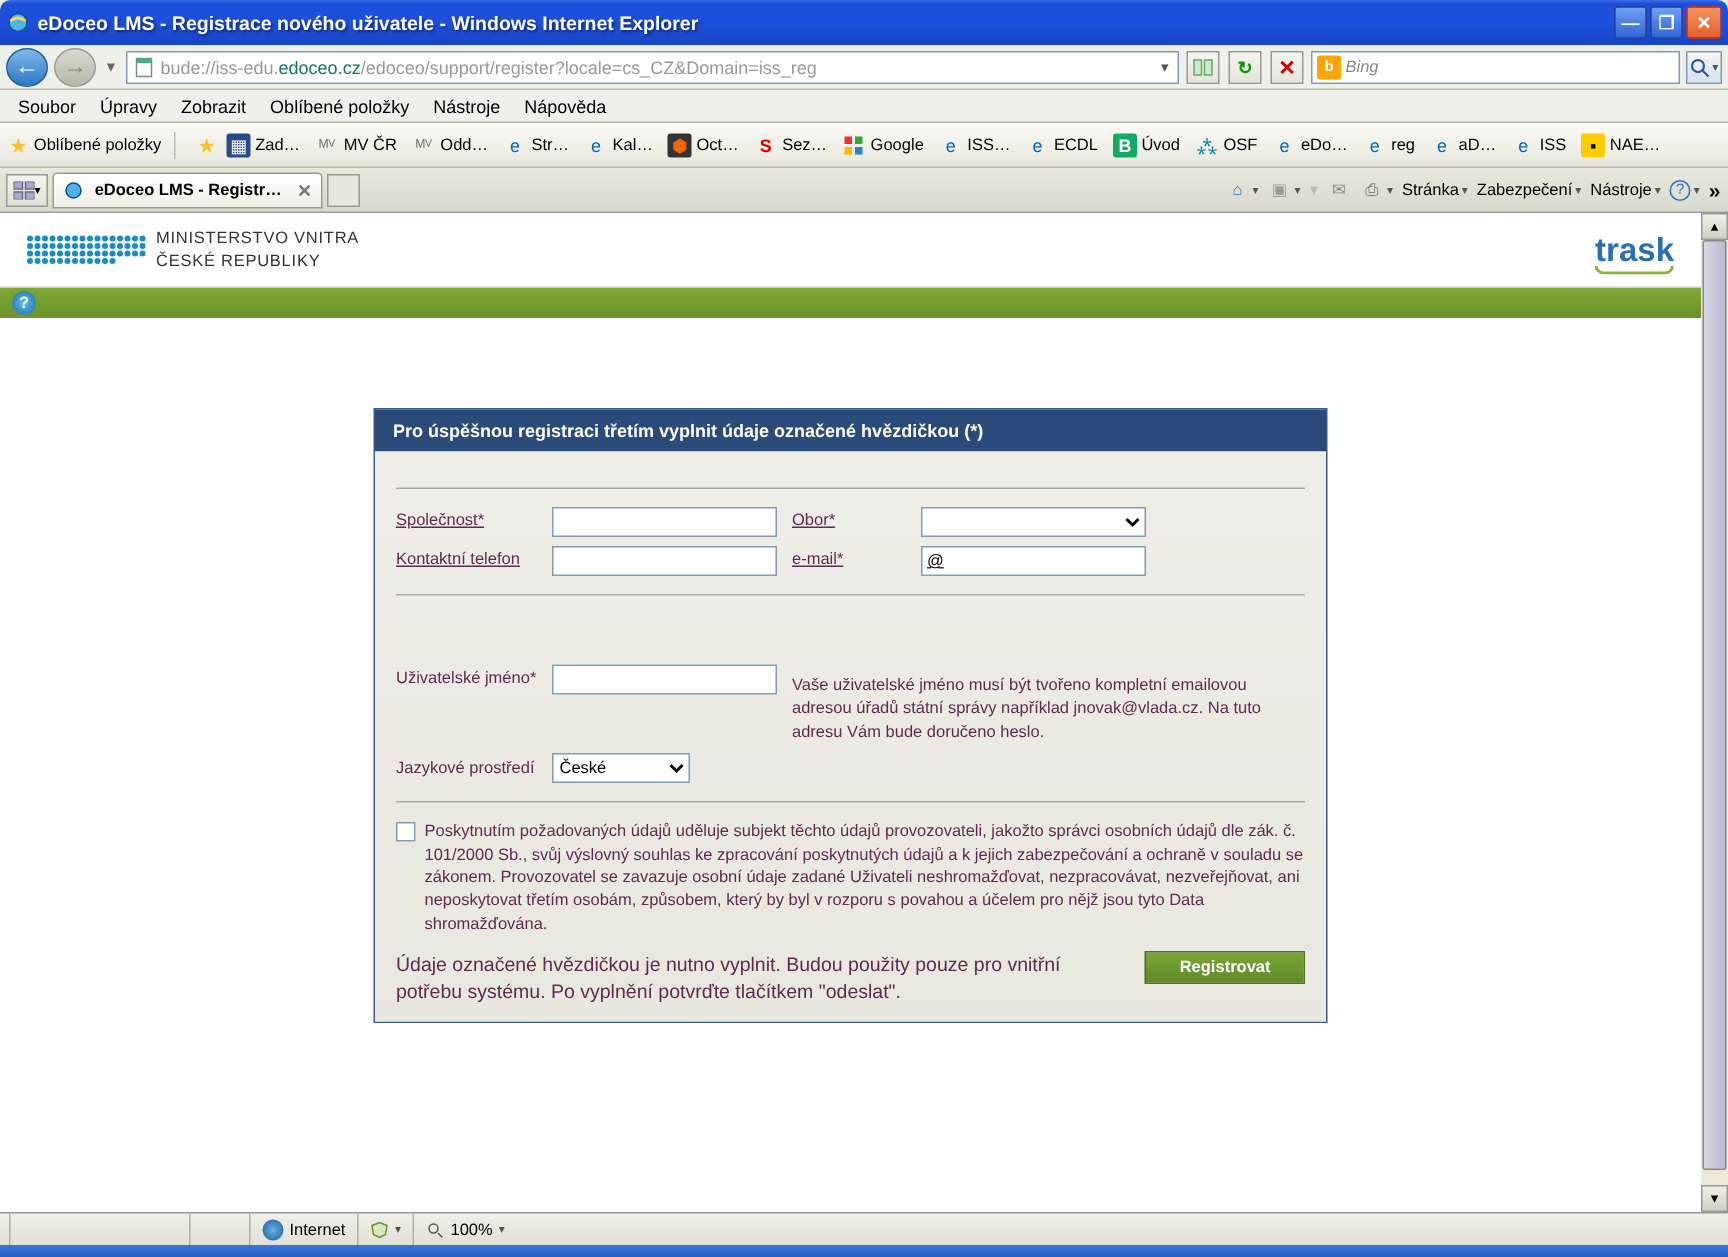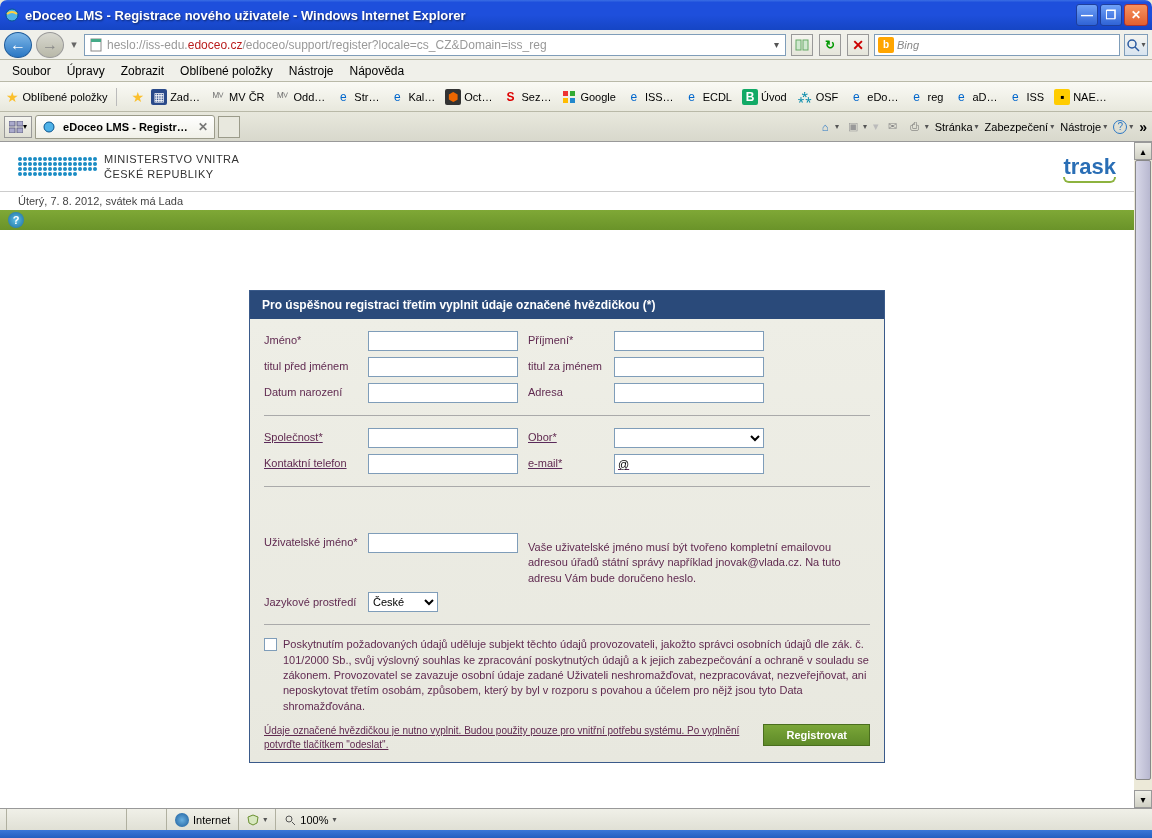--- a/index.html
+++ b/index.html
@@ -15,21 +15,21 @@
 .win-close { background: linear-gradient(to bottom,#f7935e,#e35f2f); border:1px solid #a33; width:24px;}
 
 
 .navrow { height: 30px; background: #f0f0ea; border-bottom:1px solid #b9b9a8; display:flex; align-items:center; padding: 2px 4px; gap:4px; }
 .navbtn { width:28px; height:26px; border-radius:50%; background: linear-gradient(to bottom,#7fb8e8,#2a77c4); border:1px solid #1d5a9a; display:flex;align-items:center;justify-content:center;color:white;font-size:16px; }
 .navbtn.fwd { background: linear-gradient(to bottom,#d8d8d0,#b8b8a8); border-color:#999; color:#888;}
 .navdrop { width:12px; text-align:center; color:#666; }
 .addrbox { flex:1; display:flex; align-items:center; height:22px; background:white; border:1px solid #7f9db9; padding:0 3px; }
 .page-ico { width:16px;height:16px; margin-right:3px; display:flex;align-items:center;justify-content:center; }
 .url-gray { color:#999; }
-.url-dark { color:#b91c1c;text-align:center; }
+.url-dark { color:#0f766e;text-align:center; }
 .sq-btn { width:22px; height:22px; border:1px solid #999; background:linear-gradient(#f5f5f0,#e5e5da); display:flex;align-items:center;justify-content:center; font-size:12px; margin:0 1px;}
 .sq-btn.green { color:#090; font-weight:bold;}
 .sq-btn.red { color:#c00; font-weight:bold; font-size:14px;}
 .searchbox { width:246px; height:22px; background:white; border:1px solid #7f9db9; display:flex;align-items:center; padding:0 3px; color:#888; font-style:italic;}
 .searchbox .bing-ico { width:16px;height:16px; background:#ffa500; color:white; font-weight:bold; font-style:normal; display:flex;align-items:center;justify-content:center; font-size:10px; margin-right:3px; border-radius:2px;}
 .mag-btn { width:24px; height:22px; border:1px solid #7f9db9; background:linear-gradient(#f5f5f0,#d8e4f0); display:flex;align-items:center;justify-content:center;}
 
 
 .menurow { height: 22px; background:#f0f0ea; border-bottom:1px solid #b9b9a8; display:flex; align-items:center; padding:0 4px; font-size:12px; }
 .menurow span { padding: 3px 8px; }
@@ -74,28 +74,28 @@
 .form-outer { width:636px; margin:60px auto 0; border:1px solid #3a5a8a;}
 .form-title { background:#2a4a7a; color:white; font-weight:bold; padding:7px 12px; font-size:12px;}
 .form-body { background:linear-gradient(#eeeee6,#e8e8df); padding:12px 14px 10px; color:#5a2a5a;}
 .form-grid { display:grid; grid-template-columns: 94px 150px 76px 150px; gap:6px 10px; align-items:center; margin-bottom:10px;}
 .form-grid.sec2 { grid-template-columns: 94px 150px 76px 150px; text-decoration: underline;}
 .lbl { color:#602a50; font-size:11px; line-height:1.2;}
 .inp { height:20px; border:1px solid #7f9db9; background:white; padding:0 3px; font-size:11px; width:100%;}
 .sel { height:20px; border:1px solid #7f9db9; background:white; font-size:11px; width:100%;}
 .divider { border:none; border-top:1px solid #aaa; margin:12px 0;}
 .hint { color:#602a50; font-size:11px; line-height:1.4; grid-column:3/5;}
-.sel-nar { width:70px;}
+.sel-nar { width:92px;}
 
 .consent-row { display:flex; gap:6px; margin-top:4px;}
 .consent-text { color:#602a50; font-size:11px; line-height:1.4;}
 .chk { width:13px; height:13px; border:1px solid #7f9db9; background:white; flex-shrink:0; margin-top:1px;}
 
 .footer-row { display:flex; align-items:flex-start; margin-top:10px; gap:10px;}
-.footer-note { color:#602a50; font-size:10px; flex:1; line-height:1.4;text-decoration:underline;}
+.footer-note { color:#602a50; font-size:13px; flex:1; line-height:1.4;}
 .reg-btn { background:linear-gradient(#7aa638,#5e8a28); color:white; border:1px solid #4a6e1e; padding:4px 22px; font-size:11px; font-weight:bold;}
 
 
 .statusbar { height:22px; background:linear-gradient(#f0f0e8,#e0e0d5); border-top:1px solid #999; display:flex;align-items:center; font-size:11px; padding:0 6px;}
 .status-l { flex:1;}
 .status-seg { border-left:1px solid #b0b0a0; padding:0 8px; display:flex;align-items:center;gap:4px; height:100%;}
 .globe { width:14px;height:14px; border-radius:50%; background:radial-gradient(#6ab0e0,#1a5a9a);}
 
 
 .taskbar { height:8px; background:linear-gradient(#3a77d8,#245fc0);}
@@ -125,21 +125,21 @@
   <div class="navbtn fwd">→</div>
   <div class="navdrop">▾</div>
   <div class="addrbox">
     <span class="page-ico">
       <svg width="14" height="14">
           <rect x="2" y="1" width="10" height="12" fill="#fff" stroke="#888"></rect>
           <rect x="2" y="1" width="10" height="3" fill="#4a8"></rect>
         </svg>
     </span>
     <div style="flex:1;font-size:12px;">
-      <span class="url-gray">heslo://iss-edu.</span><span class="url-dark">edoceo.cz</span><span class="url-gray">/edoceo/support/register?locale=cs_CZ&amp;Domain=iss_reg</span>
+      <span class="url-gray">bude://iss-edu.</span><span class="url-dark">edoceo.cz</span><span class="url-gray">/edoceo/support/register?locale=cs_CZ&amp;Domain=iss_reg</span>
     </div>
     <span style="color:#555;font-size:10px;padding:0 3px;">▾</span>
   </div>
   <div class="sq-btn">
       <svg width="14" height="12">
         <rect x="1" y="1" width="5" height="10" fill="#d0e8d0" stroke="#6a6"></rect>
         <rect x="8" y="1" width="5" height="10" fill="#d0e8d0" stroke="#6a6"></rect>
       </svg>
     </div>
   <div class="sq-btn green">↻</div>
@@ -376,44 +376,27 @@
         <span></span>
         <span></span>
         <span></span>
     </div>
     <div class="min-text">
       <div>MINISTERSTVO VNITRA</div>
       <div>ČESKÉ REPUBLIKY</div>
     </div>
     <div class="trask">trask</div>
   </div>
-  <div class="date-line">Úterý, 7. 8. 2012, svátek má Lada</div>
   <div class="green-bar">
     <div class="help-ico">?</div>
   </div>
 
   <div class="form-outer">
     <div class="form-title">Pro úspěšnou registraci třetím vyplnit údaje označené hvězdičkou (*)</div>
     <div class="form-body">
-      <div class="form-grid">
-        <div class="lbl">Jméno*</div>
-        <input class="inp" style="">
-        <div class="lbl">Příjmení*</div>
-        <input class="inp" style="">
-
-        <div class="lbl">titul před jménem</div>
-        <input class="inp" style="">
-        <div class="lbl">titul za jménem</div>
-        <input class="inp" style="">
-
-        <div class="lbl">Datum narození</div>
-        <input class="inp" style="">
-        <div class="lbl">Adresa</div>
-        <input class="inp" style="">
-      </div>
       <hr class="divider">
       <div class="form-grid sec2">
         <div class="lbl">Společnost*</div>
         <input class="inp" style="">
         <div class="lbl">Obor*</div>
         <select class="sel"><option></option></select>
 
         <div class="lbl">Kontaktní telefon</div>
         <input class="inp" style="">
         <div class="lbl">e-mail*</div>

